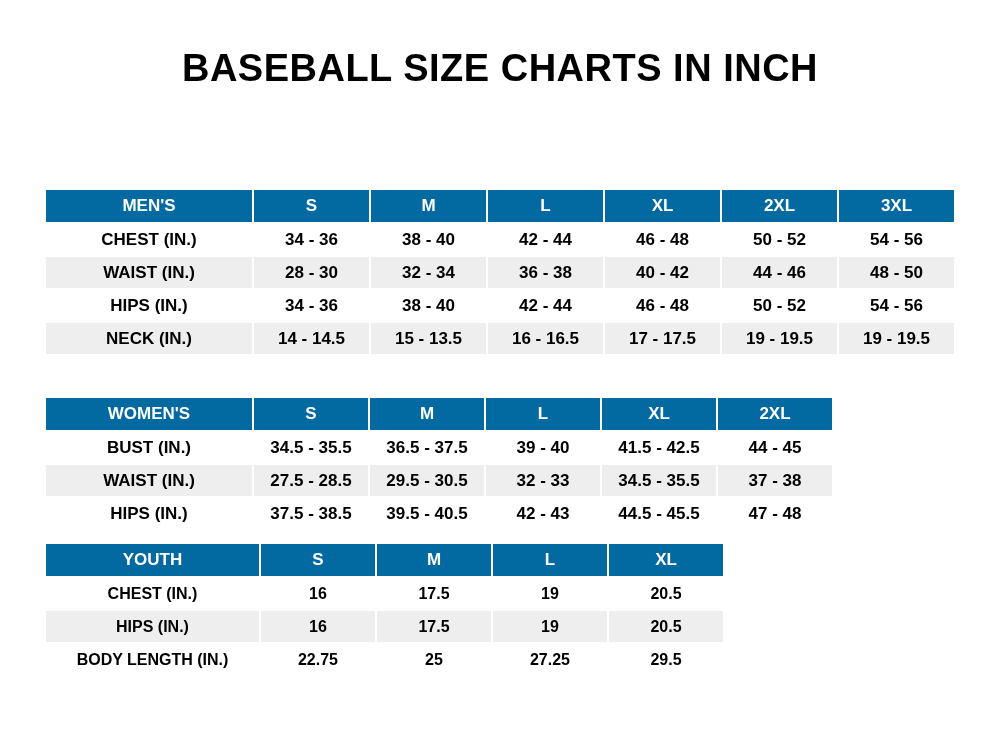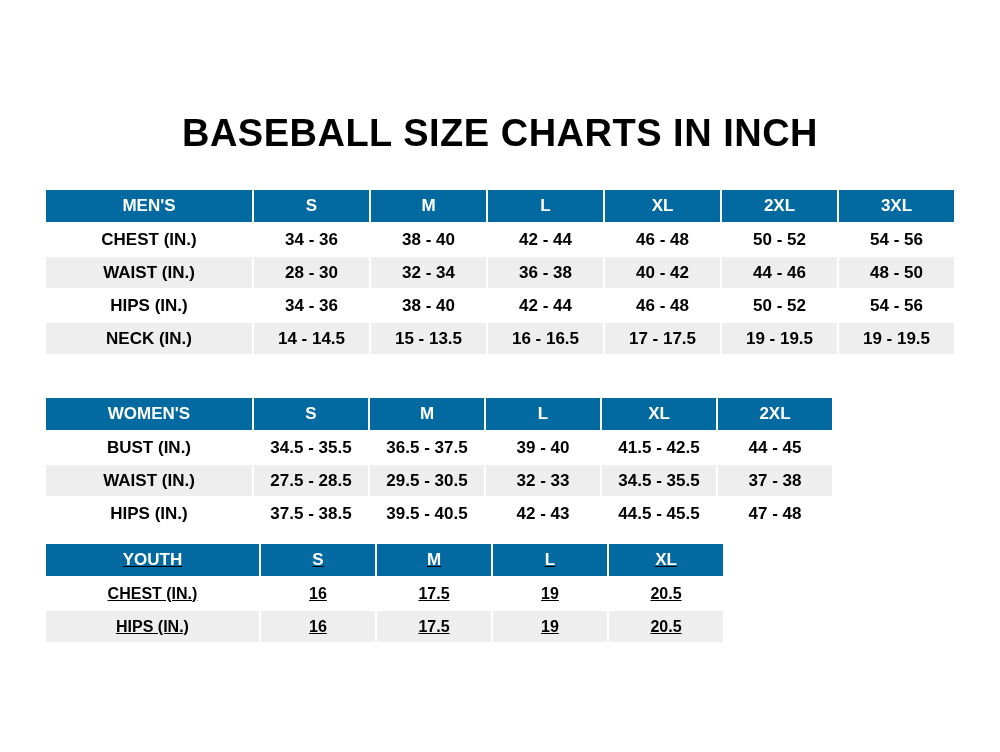--- a/index.html
+++ b/index.html
@@ -19,21 +19,21 @@
     width: 1000px;
     height: 752px;
     position: relative;
     background: #ffffff;
   }
   #title {
     text-align: center;
     font-size: 38px;
     font-weight: bold;
     letter-spacing: 0.5px;
-    padding-top: 113px;
+    padding-top: 48px;
     line-height: 1.1;
   }
   .chart-wrap {
     position: absolute;
     left: 44px;
   }
   table.size-table {
     border-collapse: collapse;
     table-layout: fixed;
     font-size: 17px;
@@ -73,21 +73,21 @@
   #chart-mens col.c-size  { width: 117px; }
 
   
   #chart-womens { top: 396px; }
   #chart-womens table { width: 790px; }
   #chart-womens col.c-label { width: 208px; }
   #chart-womens col.c-size  { width: 116px; }
 
   
   #chart-youth { top: 542px; }
-  #chart-youth table { width: 680px; text-decoration: underline; }
+  #chart-youth table { width: 680px; }
   #chart-youth col.c-label { width: 215px; }
   #chart-youth col.c-size  { width: 116px; }
 
   #chart-youth table.size-table { font-size: 16px; }
   #chart-youth td.row-label { font-size: 16px; }
 </style>
 </head>
 <body>
 
 <div id="page">
@@ -232,17 +232,24 @@
           <td>19</td>
           <td>20.5</td>
         </tr>
         <tr>
           <td class="row-label">HIPS (IN.)</td>
           <td>16</td>
           <td>17.5</td>
           <td>19</td>
           <td>20.5</td>
         </tr>
+        <tr>
+          <td class="row-label">BODY LENGTH (IN.)</td>
+          <td>22.75</td>
+          <td>25</td>
+          <td>27.25</td>
+          <td>29.5</td>
+        </tr>
       </tbody>
     </table>
   </div>
 
 </div>
 
 </body></html>

